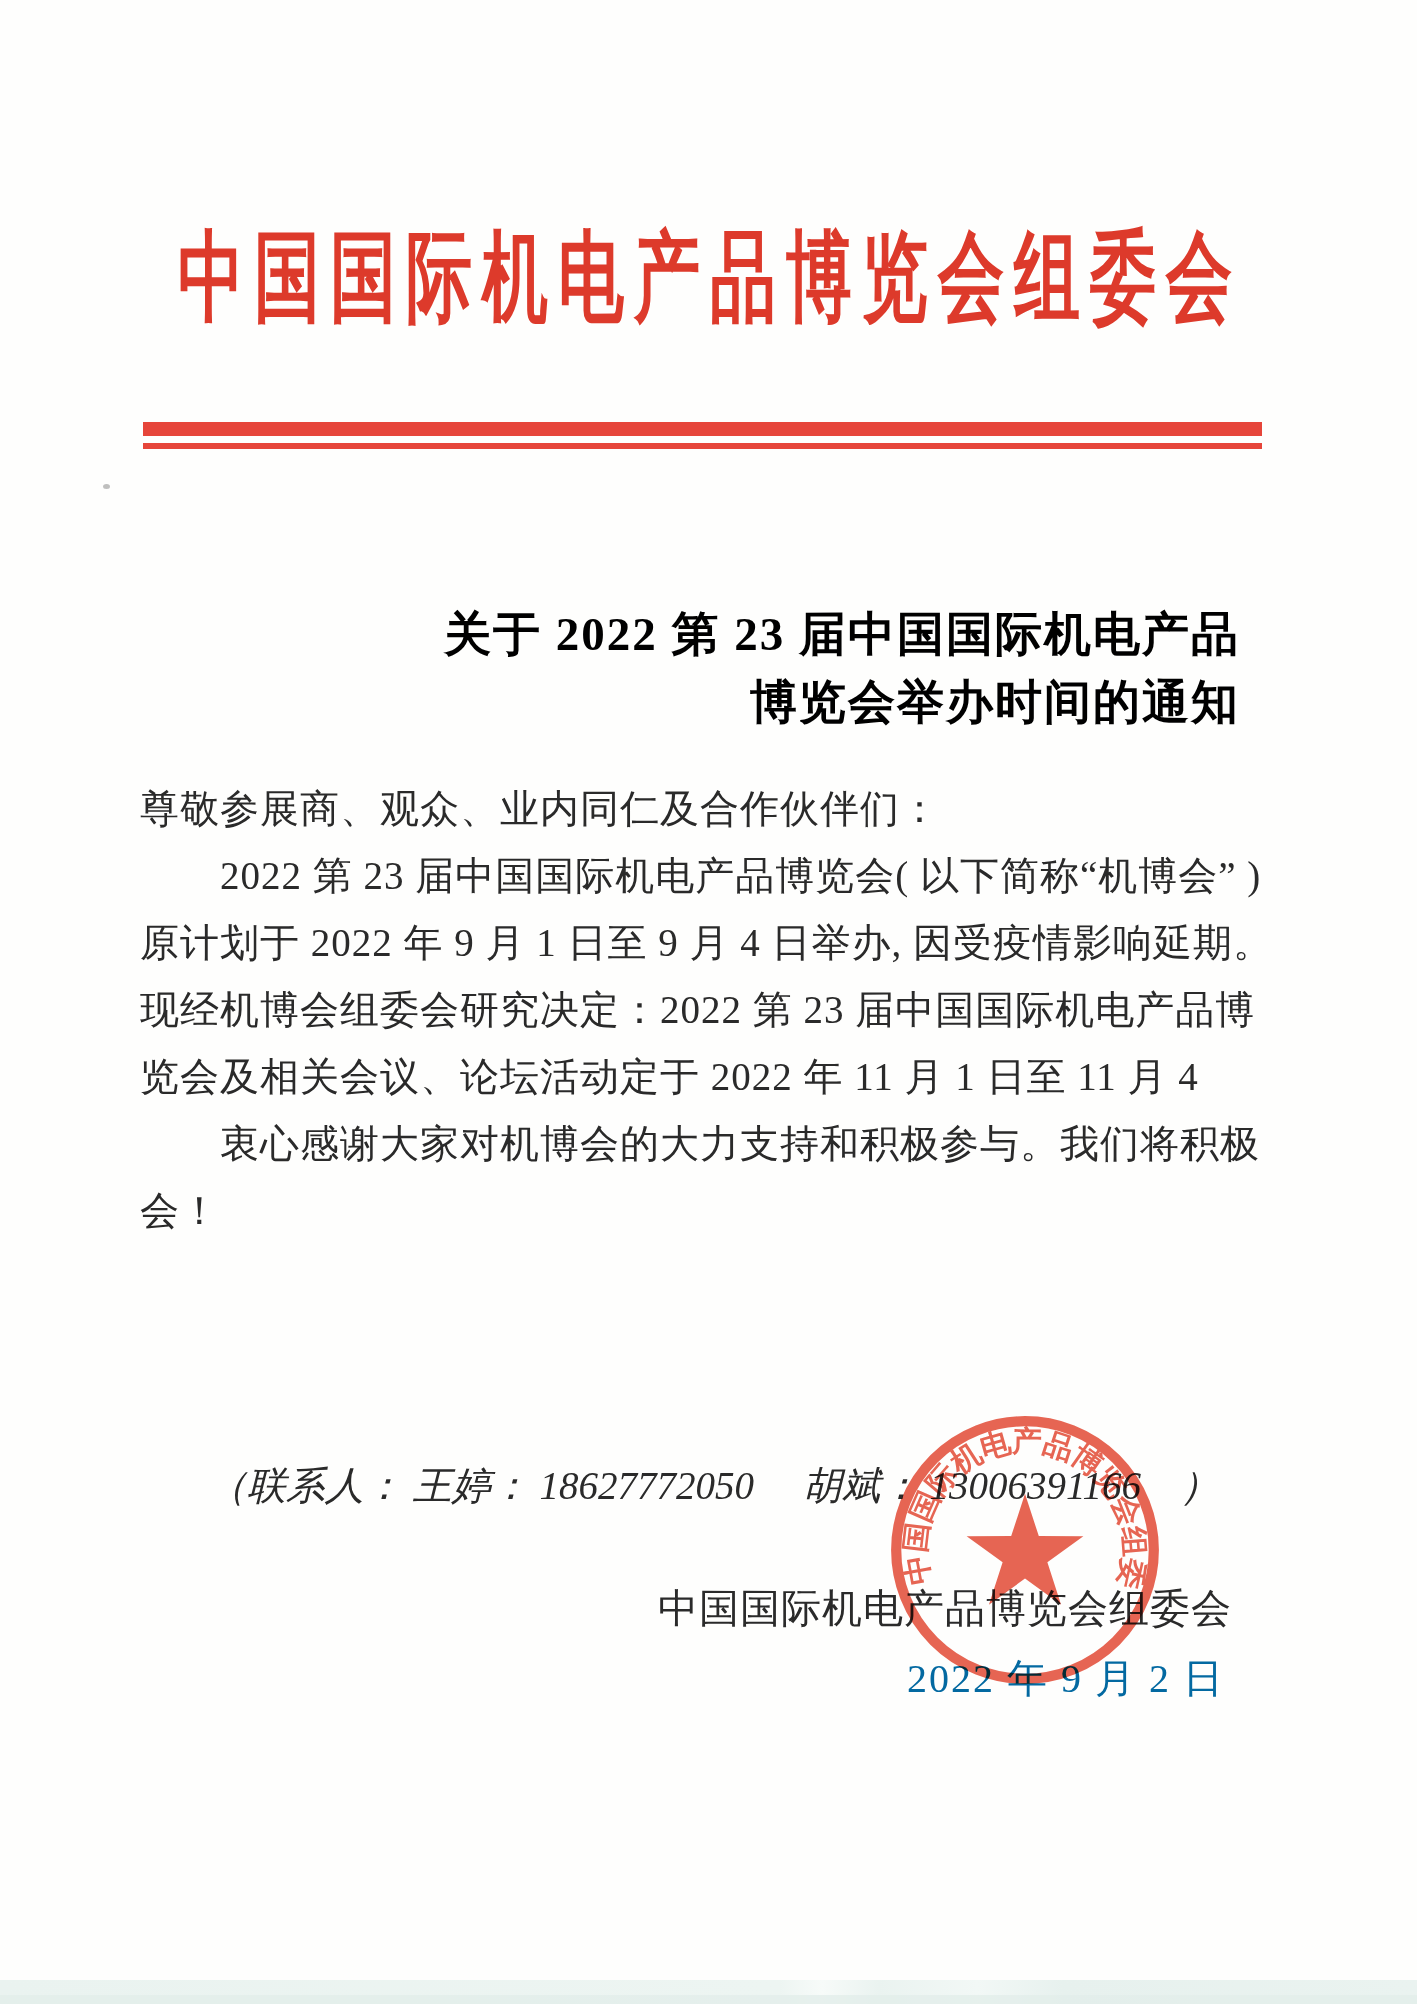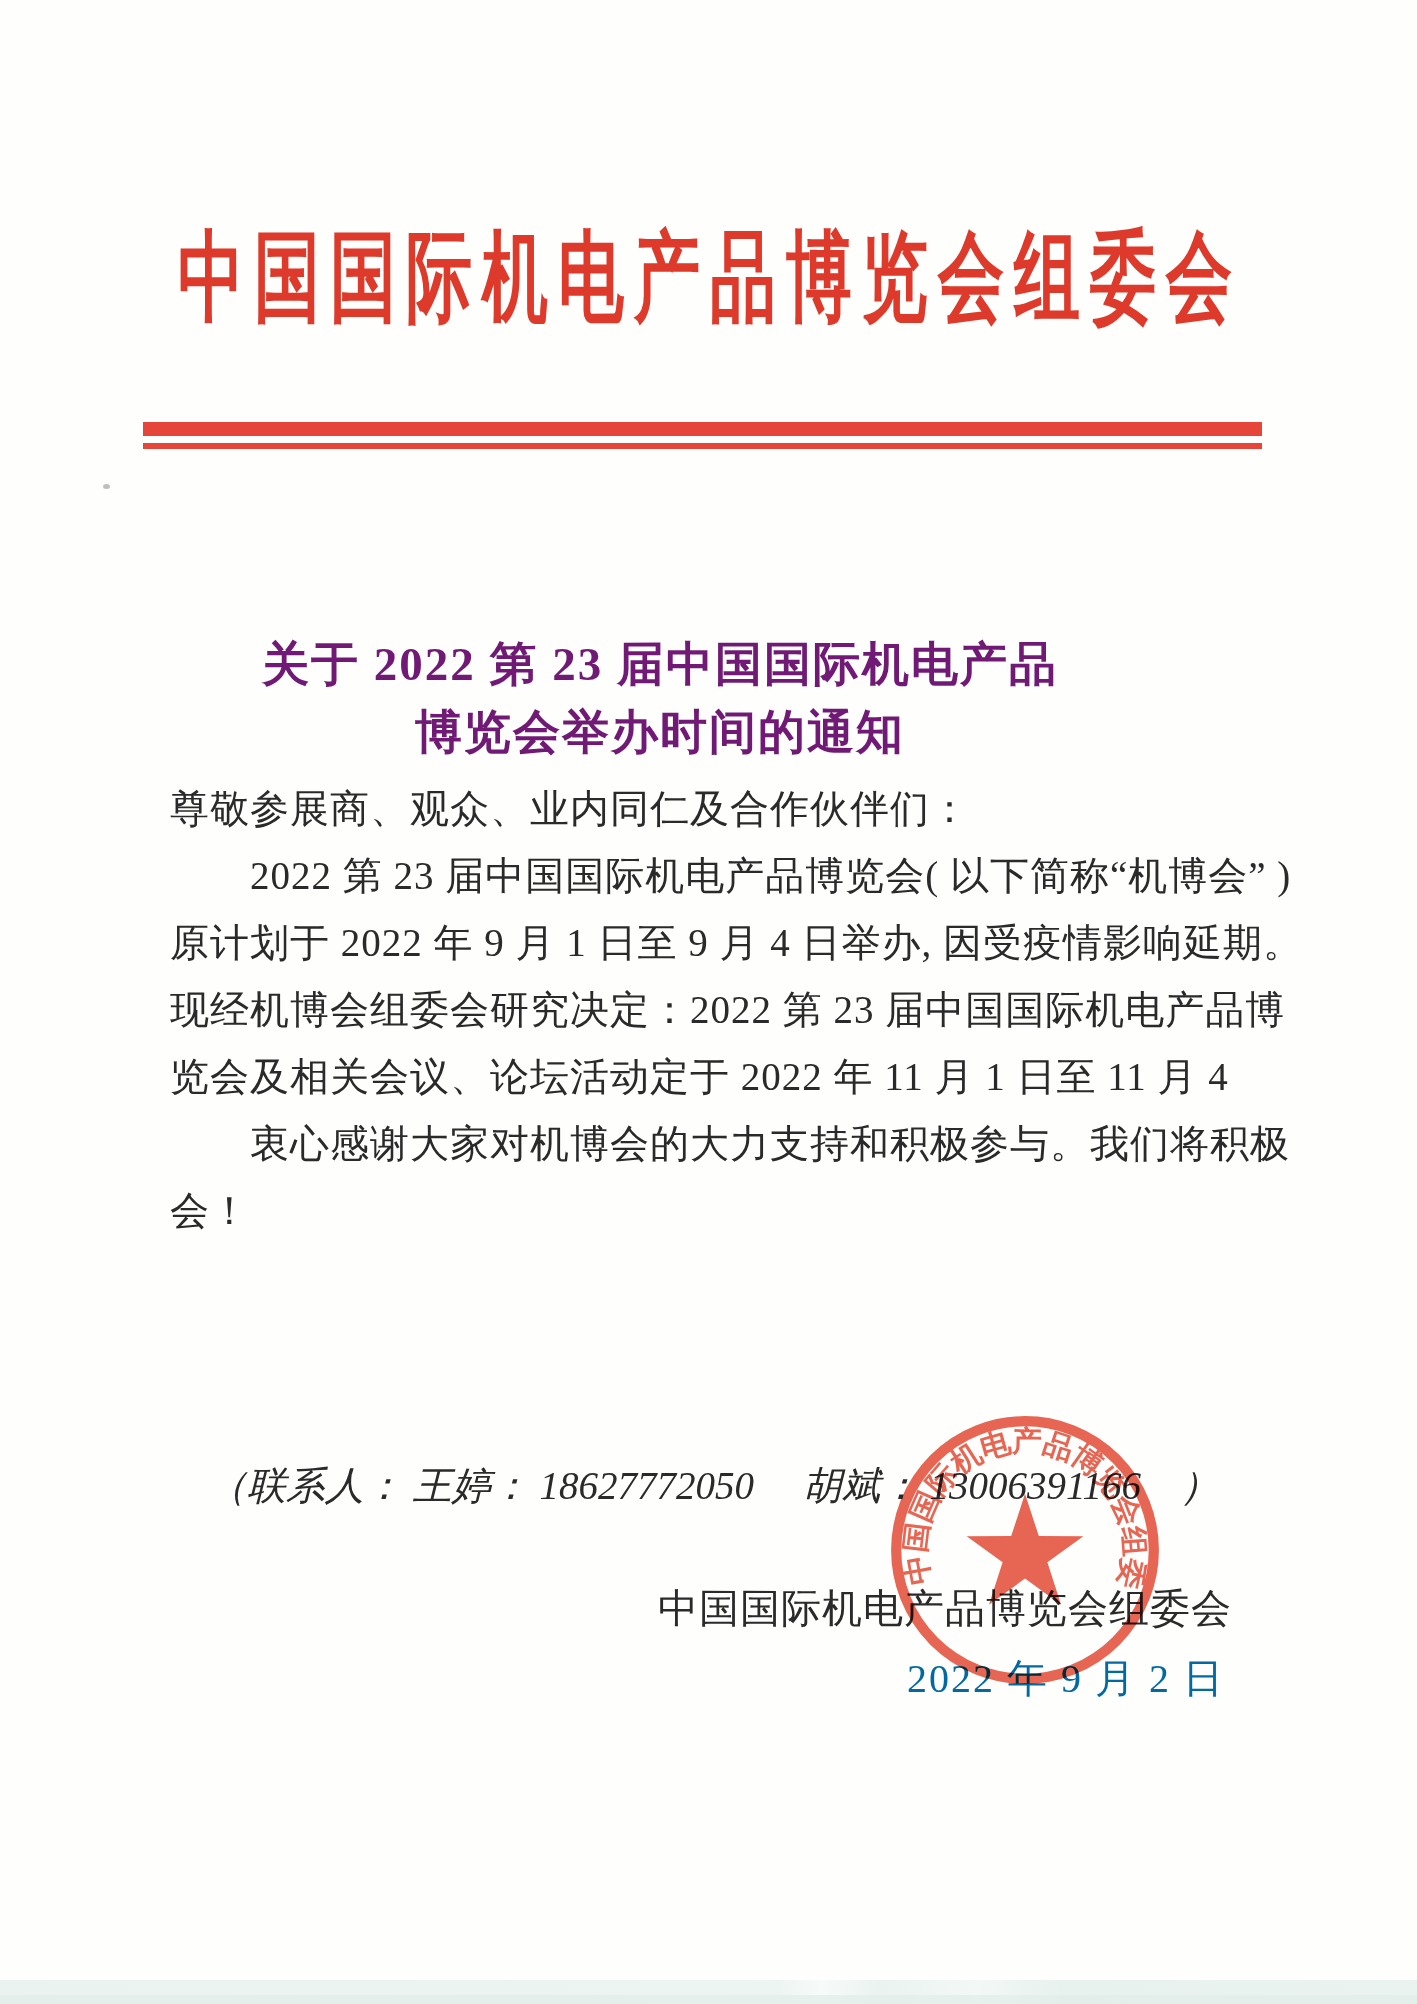--- a/index.html
+++ b/index.html
@@ -26,31 +26,31 @@
     background:#e6453a;
   }
   .rule-thin{
     position:absolute;left:143px;top:443px;width:1119px;height:6px;
     background:#e6453a;
   }
 
   
   .title-block{
     position:absolute;left:80px;top:600px;width:1160px;
-    text-align:center;color:#701a75;font-weight:bold;
-    font-size:47px;line-height:68px;letter-spacing:2px;margin-top:30px;
+    text-align:right;color:#000000;font-weight:bold;
+    font-size:47px;line-height:68px;letter-spacing:2px;
   }
 
   
   .body-block{
     position:absolute;left:140px;top:775px;width:1150px;
     color:#2a2a2a;font-size:39px;line-height:67px;
     letter-spacing:1px;white-space:nowrap;
   }
-  .body-line{height:67px;margin-left:30px;}
+  .body-line{height:67px;}
 
   
   .contact-line{
     position:absolute;left:208px;top:1462px;width:1100px;
     color:#2a2a2a;font-size:39px;line-height:48px;
     white-space:nowrap;z-index:1;font-style:italic;
   }
 
   
   .signature-line{

